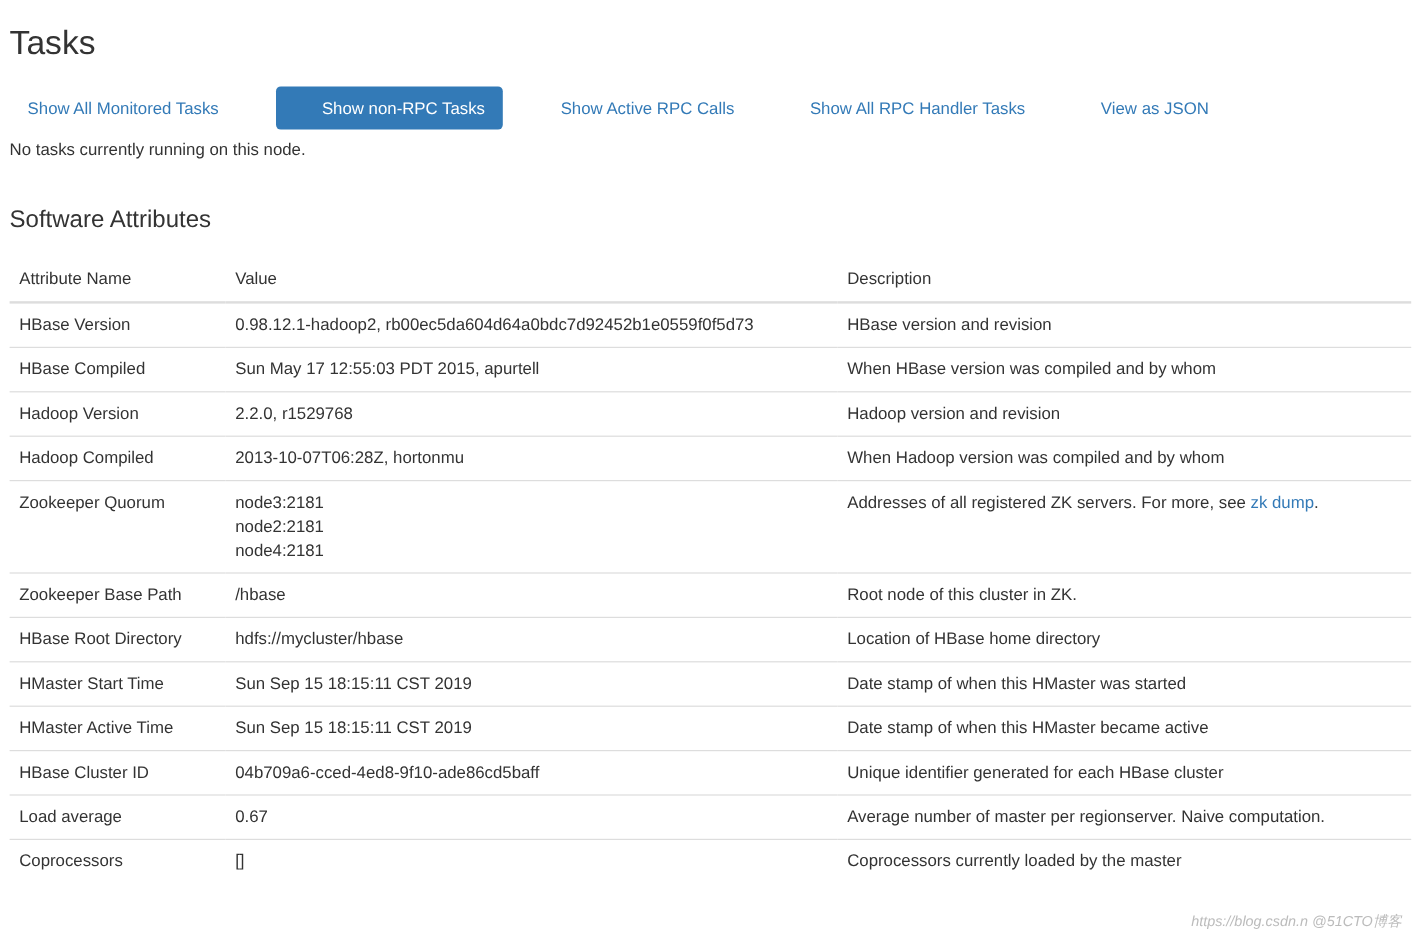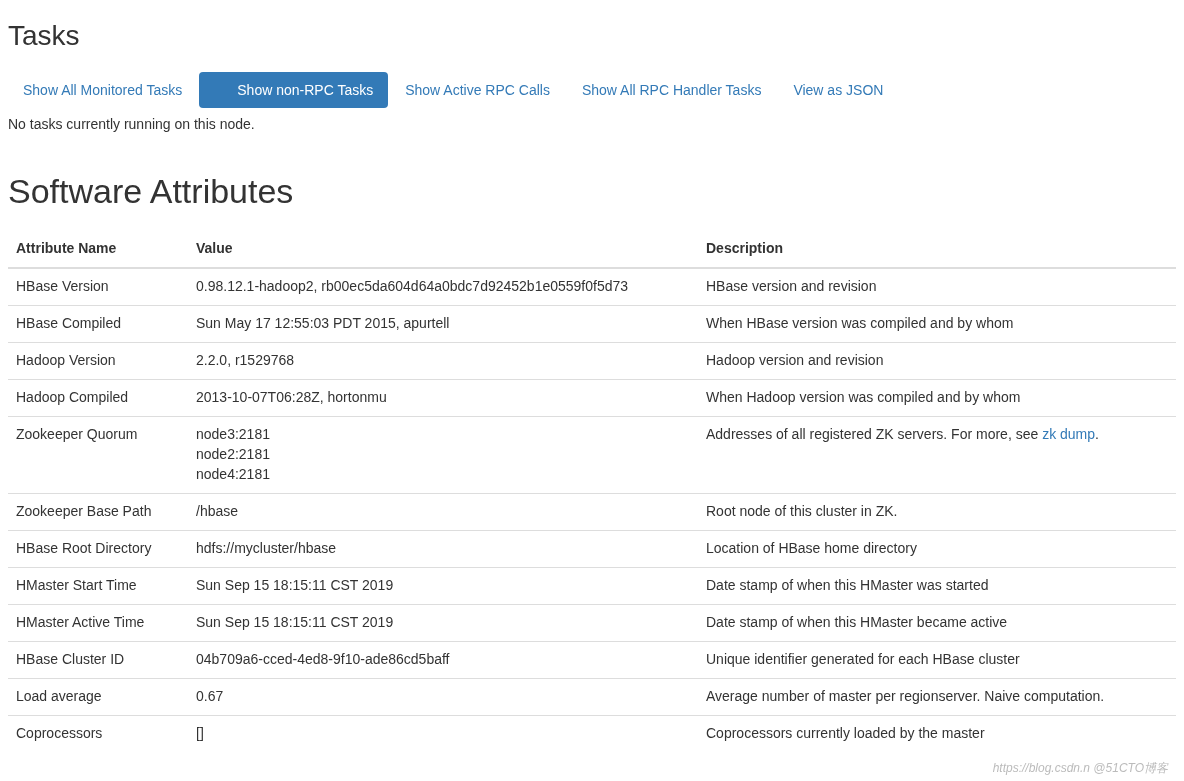--- a/index.html
+++ b/index.html
@@ -12,31 +12,32 @@
     background: #fff;
     width: 1184px;
   }
   h1 {
     font-size: 28px;
     font-weight: 500;
     color: #333;
     margin: 20px 0 20px 0;
   }
   h2 {
-    font-size: 34px;
+    font-size: 20px;
     font-weight: 500;
     color: #333;
     margin: 40px 0 20px 0;
   }
   .nav-pills {
     list-style: none;
     padding: 0;
     margin: 0 0 8px 0;
     display: flex;
     flex-wrap: wrap;
+    gap: 31px;
   }
   .nav-pills li {
     margin-right: 2px;
   }
   .nav-pills a {
     display: block;
     padding: 10px 15px;
     color: #337ab7;
     text-decoration: none;
     border-radius: 4px;
@@ -61,21 +62,21 @@
   table th, table td {
     padding: 8px;
     line-height: 1.428;
     text-align: left;
     vertical-align: top;
     border-top: 1px solid #ddd;
   }
   table thead th {
     border-bottom: 2px solid #ddd;
     border-top: none;
-    font-weight: bold;
+    font-weight: normal;
   }
   a.inline-link {
     color: #337ab7;
     text-decoration: none;
     cursor: pointer;
   }
   .watermark {
     position: fixed;
     right: 16px;
     bottom: 4px;

